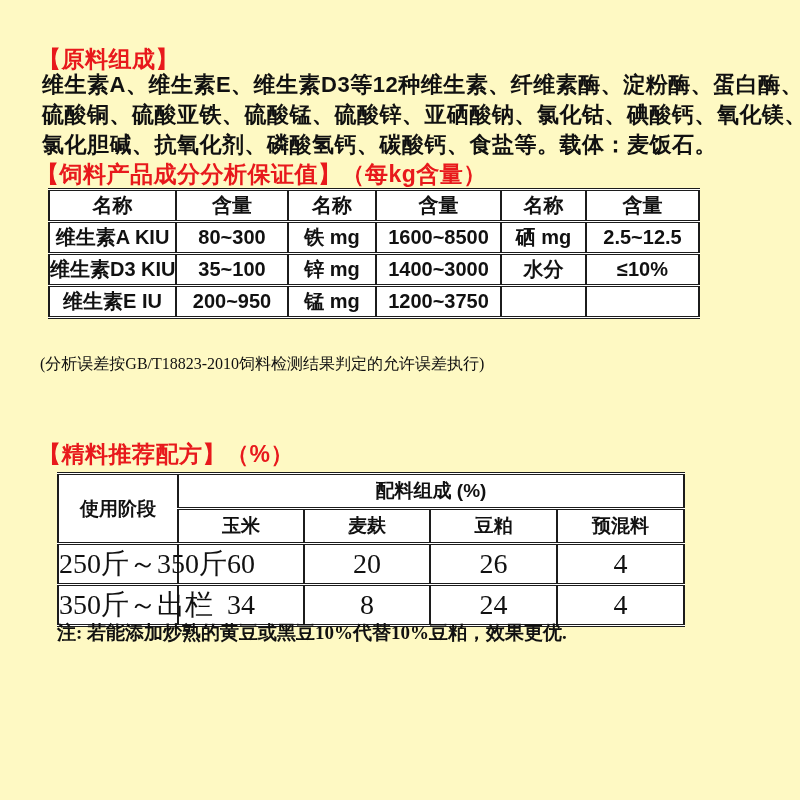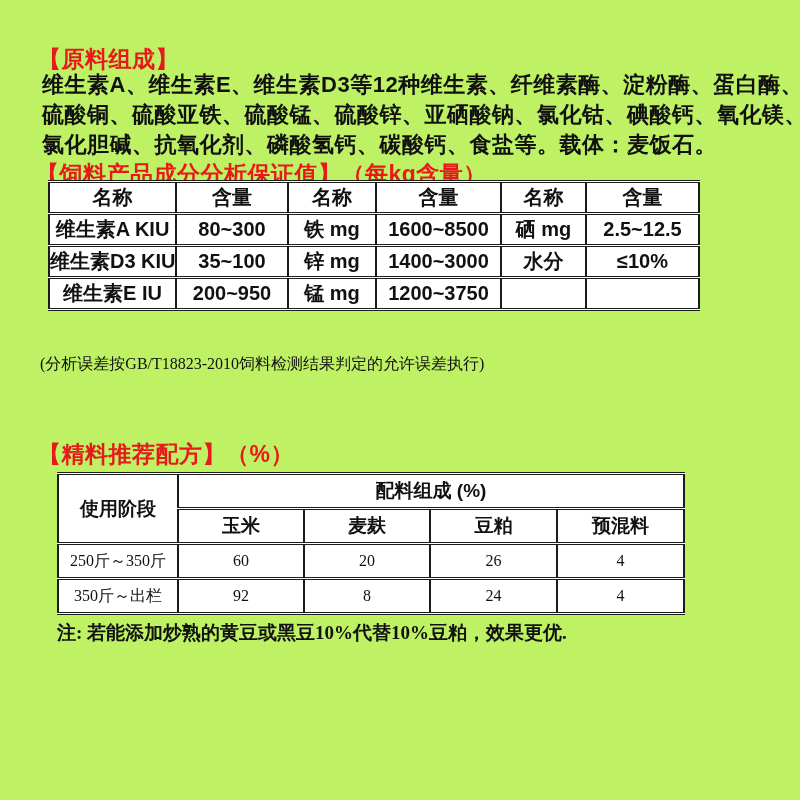--- a/index.html
+++ b/index.html
@@ -1,45 +1,45 @@
 <!DOCTYPE html>
 <html><head>
 <meta charset="utf-8">
 <style>
   html,body{margin:0;padding:0;background:#ffffff;}
   .canvas{
-    position:relative;width:800px;height:800px;background:#bef264;
+    position:relative;width:800px;height:800px;background:#fef9c3;
     font-family:"Liberation Sans","DejaVu Sans",sans-serif;color:#111111;overflow:hidden;
   }
   .sec-title{
     position:absolute;font-weight:bold;color:#e8191c;font-size:23px;
     white-space:nowrap;letter-spacing:0.5px;
   }
   .para{
     position:absolute;left:42px;top:70px;font-size:22px;font-weight:bold;
     line-height:30px;white-space:nowrap;letter-spacing:0.5px;
   }
   table{border-collapse:collapse;table-layout:fixed;position:absolute;background:#ffffff;}
   
-  .t1{left:48px;top:180px;width:650px;}
+  .t1{left:48px;top:188px;width:650px;}
   .t1 tr{height:32px;border-top:3px double #1c1c1c;border-bottom:3px double #1c1c1c;}
   .t1 th,.t1 td{
     border-left:2px solid #1c1c1c;border-right:2px solid #1c1c1c;
     text-align:center;vertical-align:middle;padding:0;
     font-size:20px;font-weight:bold;white-space:nowrap;
   }
   
   .t2{left:57px;top:472px;width:626px;}
   .t2 tr{height:35px;border-top:3px double #1c1c1c;border-bottom:3px double #1c1c1c;}
   .t2 th,.t2 td{
     border-left:2px solid #1c1c1c;border-right:2px solid #1c1c1c;
     text-align:center;vertical-align:middle;padding:0;white-space:nowrap;
   }
   .t2 th{font-size:19px;font-weight:bold;}
-  .t2 td{font-family:"Liberation Serif","DejaVu Serif",serif;font-size:16px;font-weight:normal;}
+  .t2 td{font-family:"Liberation Serif","DejaVu Serif",serif;font-size:28px;font-weight:normal;}
   .note1{
     position:absolute;left:40px;top:354px;font-size:16px;
     font-family:"Liberation Serif","DejaVu Serif",serif;white-space:nowrap;
   }
   .note2{
     position:absolute;left:57px;top:620px;font-size:19px;font-weight:bold;
     font-family:"Liberation Serif","DejaVu Serif",serif;white-space:nowrap;text-align:center;
   }
 </style>
 </head>
@@ -131,21 +131,21 @@
     </tr>
     <tr>
       <td>250斤～350斤</td>
       <td>60</td>
       <td>20</td>
       <td>26</td>
       <td>4</td>
     </tr>
     <tr>
       <td>350斤～出栏</td>
-      <td>92</td>
+      <td>34</td>
       <td>8</td>
       <td>24</td>
       <td>4</td>
     </tr>
   </tbody>
     </table>
 
   <div class="note2">注: 若能添加炒熟的黄豆或黑豆10%代替10%豆粕，效果更优.</div>
 
 </div>

